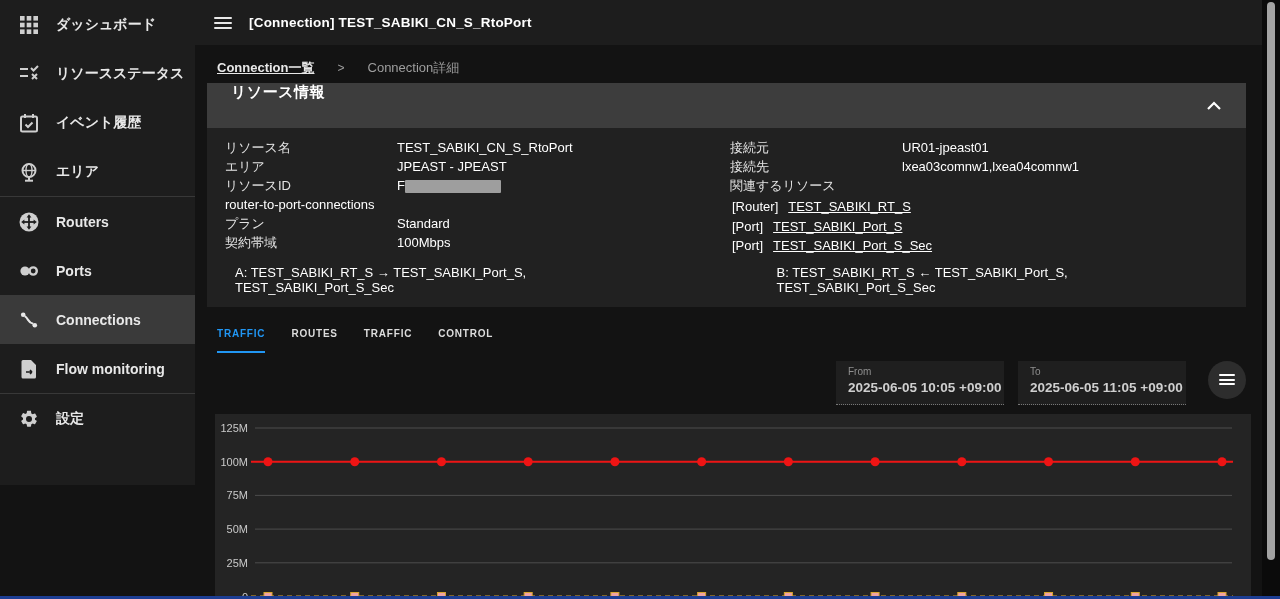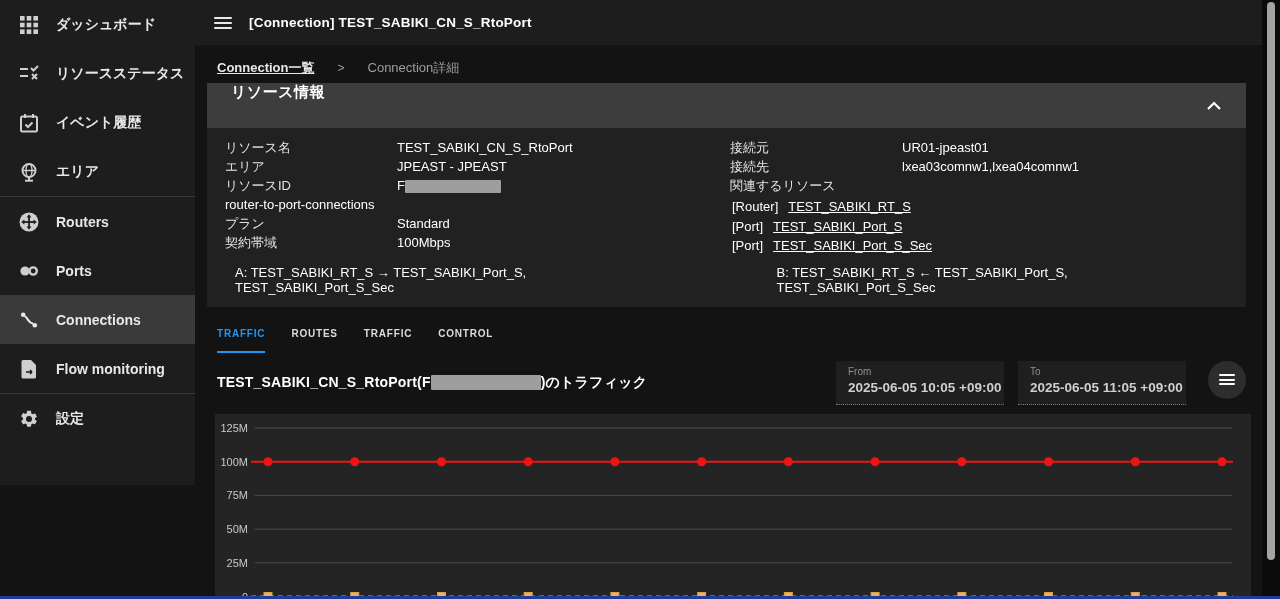--- a/index.html
+++ b/index.html
@@ -277,23 +277,20 @@
   </section>
 
   <div class="tabs">
     <div class="tab active">TRAFFIC</div>
     <div class="tab">ROUTES</div>
     <div class="tab">TRAFFIC</div>
     <div class="tab">CONTROL</div>
   </div>
 
   <div class="chart-head">
-    <div class="chart-title">
-      <span>TEST_SABIKI_CN_S_RtoPort(F</span><span class="redact"></span><span>)のトラフィック</span>
-    </div>
     <div class="dates">
       <div class="datebox">
         <div class="dl">From</div>
         <div class="dv">2025-06-05 10:05 +09:00</div>
       </div>
       <div class="datebox">
         <div class="dl">To</div>
         <div class="dv">2025-06-05 11:05 +09:00</div>
       </div>
       <div class="menu-btn">

